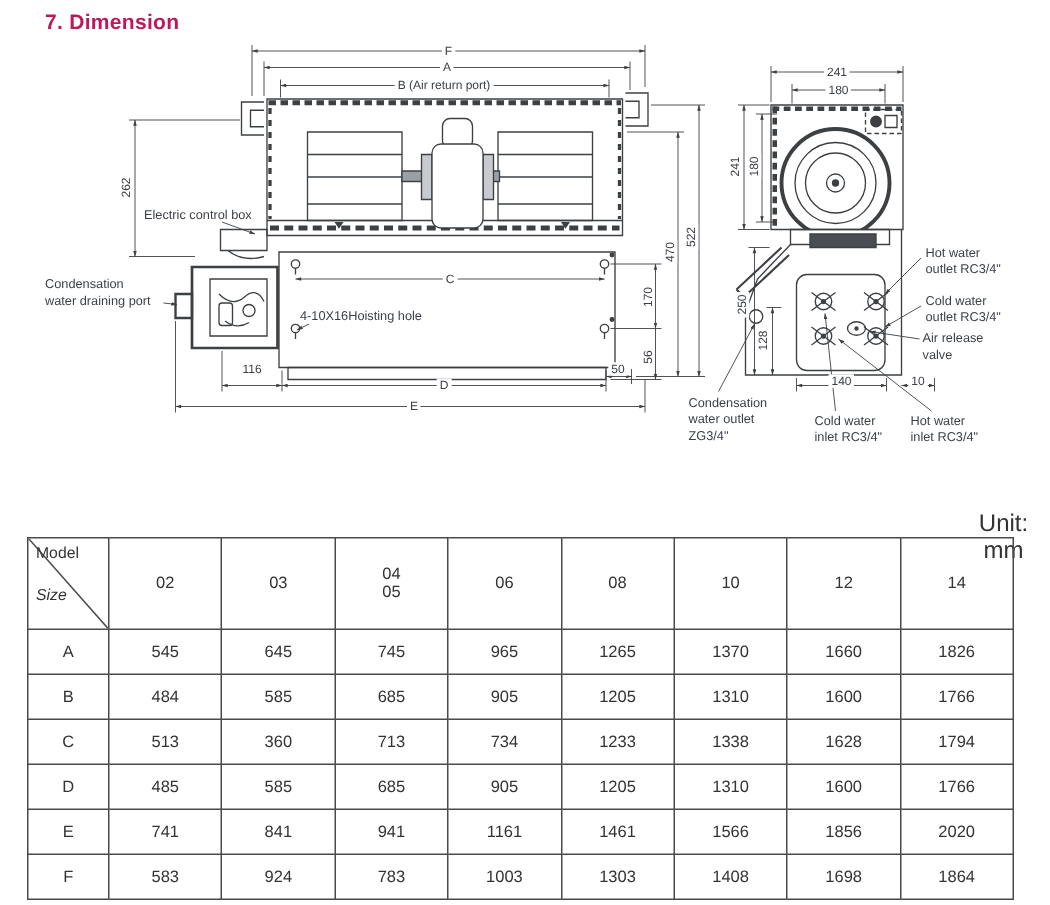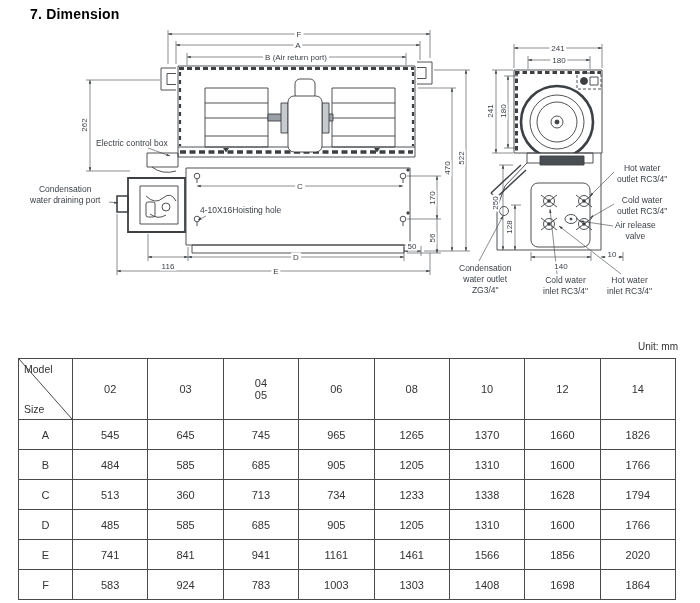--- a/index.html
+++ b/index.html
@@ -1,31 +1,31 @@
 <!DOCTYPE html>
 <html><head>
 <meta charset="utf-8">
 <style>
   html,body{margin:0;padding:0;background:#fff;}
   body{width:700px;height:603px;position:relative;font-family:"Liberation Sans",sans-serif;color:#333;overflow:hidden;}
-  .title{position:absolute;left:30px;top:6px;font-size:14px;font-weight:bold;color:#000000;letter-spacing:.2px;}
+  .title{position:absolute;left:30px;top:6px;font-size:14px;font-weight:bold;color:#be185d;letter-spacing:.2px;}
   svg.draw{position:absolute;left:0;top:0;}
   svg.draw *{vector-effect:non-scaling-stroke;}
-  .lbl{position:absolute;font-size:8.5px;line-height:1.3;color:#3a3f46;white-space:pre-line;text-align:center;}
+  .lbl{position:absolute;font-size:8.5px;line-height:1.3;color:#3a3f46;white-space:pre-line;}
   .dimlbl{position:absolute;font-size:8px;color:#3a3f46;background:#fff;padding:0 2px;transform:translate(-50%,-50%);white-space:nowrap;}
   .dimlbl.v{transform:translate(-50%,-50%) rotate(-90deg);}
-  .unit{position:absolute;left:638px;top:341px;font-size:10px;color:#333;}
+  .unit{position:absolute;left:638px;top:341px;font-size:16px;color:#333;text-align:center;}
   table.dims{position:absolute;left:18px;top:358px;width:658px;border-collapse:collapse;table-layout:fixed;}
   table.dims td{border:1px solid #4a4a4a;text-align:center;font-size:11px;color:#333;height:29px;padding:0;white-space:pre-line;}
   table.dims tr.hdr td{height:60px;font-size:11px;}
   table.dims col.c0{width:54px;}
   td.corner{position:relative;padding:0;}
   td.corner .diag{position:absolute;left:0;top:0;width:100%;height:100%;}
   td.corner .m{position:absolute;left:5px;top:4px;font-size:10.5px;}
-  td.corner .s{position:absolute;left:5px;bottom:4px;font-size:10.5px;}
+  td.corner .s{position:absolute;left:5px;bottom:16px;font-size:10.5px;font-style:italic;}
 </style>
 </head>
 <body>
 
 <div class="title">7. Dimension</div>
 
 <svg class="draw" width="700" height="340" viewBox="0 0 700 340">
   <defs>
     <marker id="ar" markerWidth="7" markerHeight="5" refX="6.3" refY="2" orient="auto">
         <path d="M0,0 L6.5,2 L0,4 Z" fill="#3d4043"></path>
@@ -219,34 +219,34 @@
   </g>
 </svg>
 
 <span class="dimlbl" style="left:299px;top:34px">F</span>
 <span class="dimlbl" style="left:298px;top:45px">A</span>
 <span class="dimlbl" style="left:296px;top:57px">B (Air return port)</span>
 <span class="dimlbl" style="left:300px;top:186px">C</span>
 <span class="dimlbl" style="left:296px;top:257px">D</span>
 <span class="dimlbl" style="left:276px;top:271px">E</span>
 <span class="dimlbl v" style="left:84px;top:125px">262</span>
-<span class="dimlbl" style="left:168px;top:266px">116</span>
+<span class="dimlbl" style="left:168px;top:246px">116</span>
 <span class="dimlbl" style="left:412px;top:246px">50</span>
 <span class="dimlbl v" style="left:432px;top:198px">170</span>
 <span class="dimlbl v" style="left:432px;top:238px">56</span>
 <span class="dimlbl v" style="left:447px;top:168px">470</span>
 <span class="dimlbl v" style="left:461px;top:158px">522</span>
 
 <span class="dimlbl" style="left:558px;top:48px">241</span>
 <span class="dimlbl" style="left:559px;top:60px">180</span>
 <span class="dimlbl v" style="left:490px;top:111px">241</span>
 <span class="dimlbl v" style="left:503px;top:111px">180</span>
 <span class="dimlbl v" style="left:495px;top:203px">250</span>
 <span class="dimlbl v" style="left:509px;top:227px">128</span>
-<span class="dimlbl" style="left:561px;top:266px">140</span>
+<span class="dimlbl" style="left:561px;top:254px">140</span>
 <span class="dimlbl" style="left:612px;top:254px">10</span>
 
 <span class="lbl" style="left:96px;top:138px">Electric control box</span>
 <span class="lbl" style="left:30px;top:184px">Condensation
 water draining port</span>
 <span class="lbl" style="left:200px;top:205px">4-10X16Hoisting hole</span>
 <span class="lbl" style="left:617px;top:163px">Hot water
 outlet RC3/4"</span>
 <span class="lbl" style="left:617px;top:195px">Cold water
 outlet RC3/4"</span>

